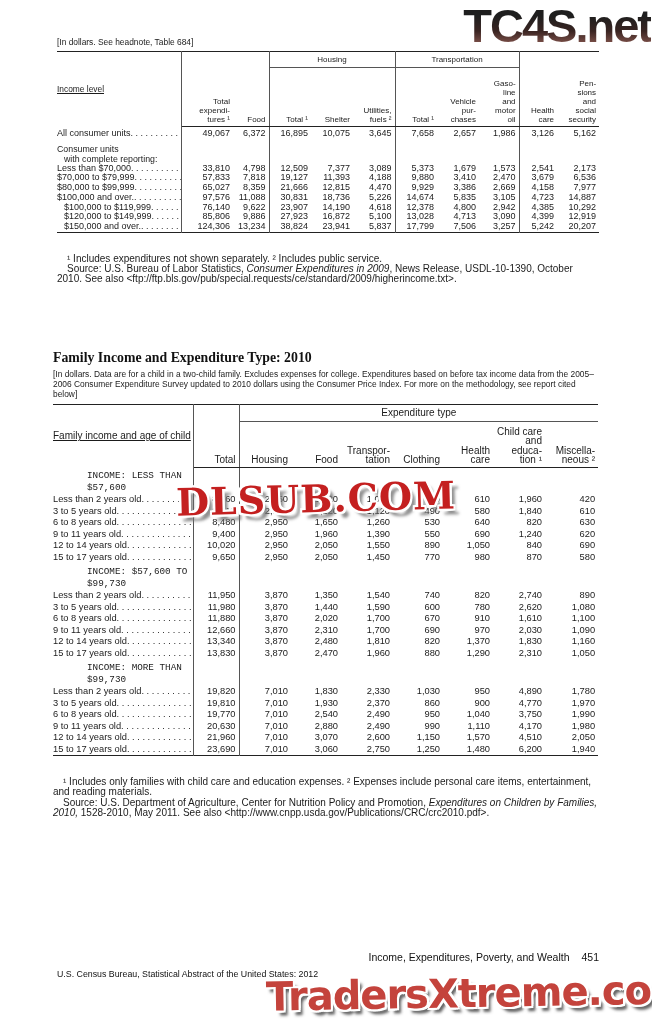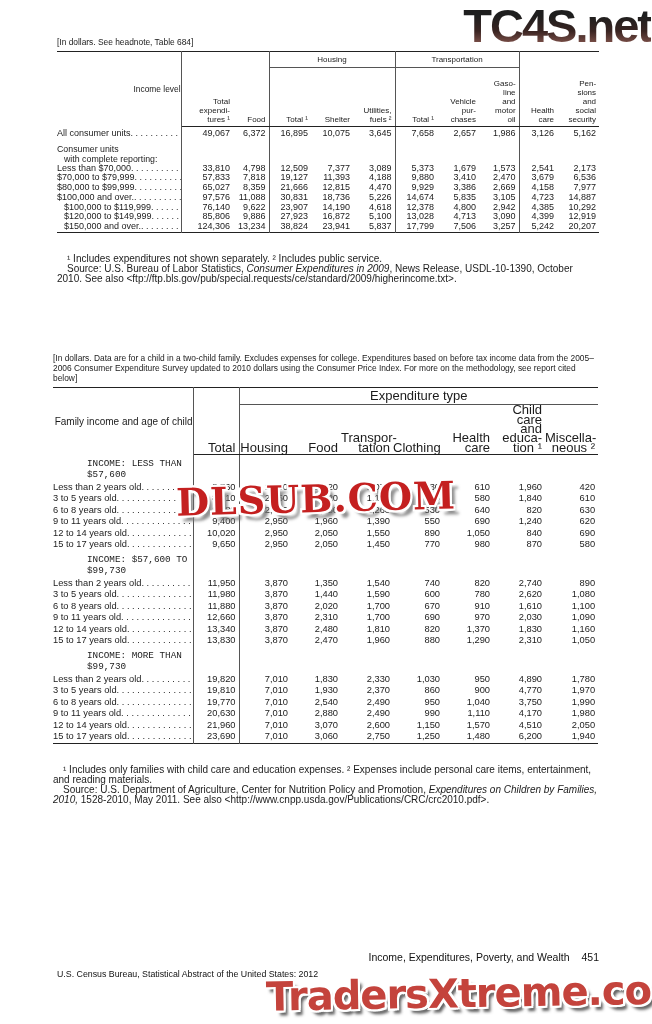--- a/index.html
+++ b/index.html
@@ -22,39 +22,39 @@
 
   table { border-collapse:collapse; table-layout:fixed; width:100%;
           border-top:1.4px solid #222; border-bottom:1.4px solid #222; }
   th, td { padding:0; font-weight:normal; }
   thead tr.heads th { border-bottom:1.2px solid #222; }
 
   .stub  { border-right:1px solid #555; }
   .br    { border-right:1px solid #555; }
   .num, .num-h { text-align:right; padding-right:3px; }
   .num-h { vertical-align:bottom; white-space:pre-line; padding-bottom:2px; }
-  .stub-h { text-align:right; vertical-align:middle; }
+  .stub-h { text-align:left; vertical-align:middle;text-decoration:underline; }
   .grp   { text-align:center; vertical-align:middle; border-bottom:1px solid #555; }
   .nogrp { }
 
   
   #t688 { font-size:9px;  line-height:9.8px; }
   #t688 thead th { font-size:8px; line-height:9px; }
   #t688 thead tr.grouprow th { height:15px; }
   #t688 thead tr.heads th { height:56px; }
   #t688 .stub-h { font-size:8.4px; }
   #t688 tr.bold { font-weight:bold; }
   #t688 tr.bold td { padding-top:2px; padding-bottom:1.5px; }
   #t688 tr.label td { padding-top:3px; font-size:8.8px; line-height:10px; }
   #t688 tr.label .l2 { padding-left:7px; }
   #t688 tr.indent .lbl { padding-left:7px; }
 
   
   #t689 { font-size:9.3px; line-height:11.5px; }
-  #t689 thead th { font-size:13px; line-height:9.4px; }
+  #t689 thead th { font-size:10px; line-height:9.4px; }
   #t689 thead tr.grouprow th { height:16px; }
   #t689 thead tr.heads th { height:43px; }
   #t689 .stub-h { font-size:10px; }
   #t689 tr.section td { padding:3px 0 1px 0;font-family:Liberation Mono, monospace; }
   #t689 tr.section .sectionlbl { padding-left:34px; }
 
   .stubflex { display:flex; }
   .lbl { white-space:nowrap; }
   .leader { flex:1 1 auto; overflow:hidden; white-space:nowrap; color:#1b1b1b; }
   .leader::before {
@@ -321,21 +321,21 @@
         </tbody>
     </table>
 
     <div class="fnblock">
       <p>¹ Includes expenditures not shown separately. ² Includes public service.</p>
       <p><span>Source: U.S. Bureau of Labor Statistics, </span><i>Consumer Expenditures in 2009</i><span>, News Release, USDL-10-1390, October 2010. See also &lt;ftp://ftp.bls.gov/pub/special.requests/ce/standard/2009/higherincome.txt&gt;.</span></p>
     </div>
   </section>
 
   <section class="tblock" id="b689">
-    <h2 class="tbl-title"><br></h2>
+    <h2 class="tbl-title"><br><span>Family Income and Expenditure Type: 2010</span></h2>
     <p class="bracket-note">[In dollars. Data are for a child in a two-child family. Excludes expenses for college. Expenditures based on before tax income data from the 2005–2006 Consumer Expenditure Survey updated to 2010 dollars using the Consumer Price Index. For more on the methodology, see report cited below]</p>
 
     <table id="t689">
       <colgroup>
         <col style="width:140px">
           <col style="width:46px">
         <col style="width:52px">
           <col style="width:50px">
           <col style="width:52px">
         <col style="width:50px">

